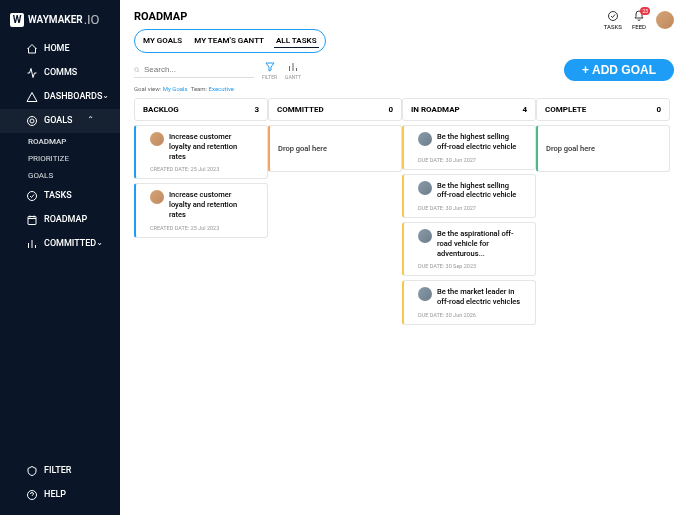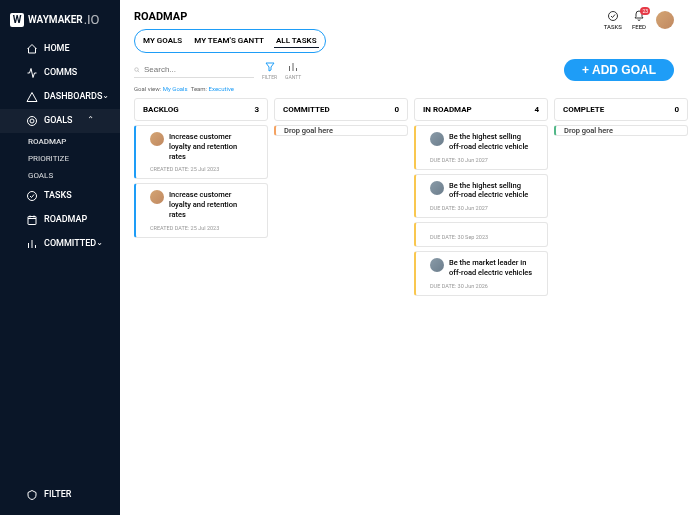--- a/index.html
+++ b/index.html
@@ -34,34 +34,34 @@
 
 .toolbar { display: flex; align-items: center; padding: 6px 14px 4px; gap: 8px; }
 .search { display: flex; align-items: center; border-bottom: 1px solid #ddd; padding: 2px 0; width: 120px; }
 .search input { border: none; outline: none; font-size: 8px; flex: 1; background: transparent; }
 .tool-btn { display: flex; flex-direction: column; align-items: center; gap: 1px; cursor: pointer; }
 .tool-btn-la { font-size: 5px; color: #999; }
 .add-goal { margin-left: auto; background: #1e9df7; color: #fff; font-size: 12px; font-weight: 600; padding: 4px 18px; border-radius: 12px; border: none; cursor: pointer; text-align: right; }
 .meta-row { padding: 0 14px 6px; font-size: 6px; color: #666; }
 .meta-row .link { color: #1e9df7; }
 
-.board { display: flex; gap: 6px; padding: 0 14px; flex: 1; overflow-x: auto; }
+.board { display: flex; padding: 0 14px; flex: 1; overflow-x: auto; }
 .col { width: 134px; flex-shrink: 0; }
 .col-head { border: 1px solid #e5e5e5; border-radius: 3px; padding: 6px 8px; display: flex; justify-content: space-between; font-size: 8px; font-weight: 700; margin-bottom: 4px; background: #fff; }
 .card { border: 1px solid #e5e5e5; border-radius: 3px; padding: 6px 14px; margin-bottom: 4px; background: #fff; border-left-width: 2px; }
 .card.backlog { border-left-color: #1e9df7; }
 .card.committed { border-left-color: #f4a261; }
 .card.progress { border-left-color: #f9c74f; }
 .card.complete { border-left-color: #52b788; }
 .card-body { display: flex; gap: 5px; }
 .mini-av { width: 14px; height: 14px; border-radius: 50%; flex-shrink: 0; background: linear-gradient(135deg,#d4a574,#c08860); }
 .mini-av.b { background: linear-gradient(135deg,#8a9ba8,#6b7d8c); }
 .card-title { font-size: 7.5px; font-weight: 500; line-height: 1.3; }
 .card-meta { font-size: 5.5px; color: #999; margin-top: 5px; }
-.drop-zone { padding: 0 8px; font-size: 7.5px; color: #333; font-weight: 500; }
+.drop-zone { padding: 18px 8px; font-size: 7.5px; color: #333; font-weight: 500; }
 
 svg { display: block; }
 </style>
 </head>
 <body>
 
 <div class="app">
   <div class="sidebar">
     <div class="logo">
       <span class="logo-mark">W</span>
@@ -120,20 +120,27 @@
         <span>COMMITTED</span>
         <span class="nav-chevron">⌄</span>
       </div>
     </div>
     <div class="nav-footer">
       <div class="nav-item">
         <svg class="nav-icon" viewBox="0 0 24 24" fill="none" stroke="currentColor" stroke-width="2">
             <path d="M12 3l8 4v5c0 5-3.5 8-8 9-4.5-1-8-4-8-9V7l8-4z"></path>
           </svg>
         <span>FILTER</span>
+      </div>
+      <div class="nav-item">
+        <svg class="nav-icon" viewBox="0 0 24 24" fill="none" stroke="currentColor" stroke-width="2">
+            <circle cx="12" cy="12" r="9"></circle>
+            <path d="M9 10a3 3 0 116 0c0 2-3 2-3 4M12 18h0"></path>
+          </svg>
+        <span>HELP</span>
       </div>
     </div>
   </div>
 
   <div class="main">
     <div class="header">
       <div class="header-left">
         <div class="page-title">ROADMAP</div>
         <div class="tabs">
           <div class="tab">MY GOALS</div>
@@ -232,20 +239,24 @@
           <div class="card-meta">DUE DATE: 30 Jun 2027</div>
         </div>
         <div class="card progress">
           <div class="card-body">
               <div class="mini-av b"></div>
               <div class="card-title">Be the highest selling off-road electric vehicle</div>
             </div>
           <div class="card-meta">DUE DATE: 30 Jun 2027</div>
         </div>
         <div class="card progress">
+          <div class="card-body">
+              <div class="mini-av b"></div>
+              <div class="card-title">Be the aspirational off-road vehicle for adventurous...</div>
+            </div>
           <div class="card-meta">DUE DATE: 30 Sep 2023</div>
         </div>
         <div class="card progress">
           <div class="card-body">
               <div class="mini-av b"></div>
               <div class="card-title">Be the market leader in off-road electric vehicles</div>
             </div>
           <div class="card-meta">DUE DATE: 30 Jun 2026</div>
         </div>
       </div>

